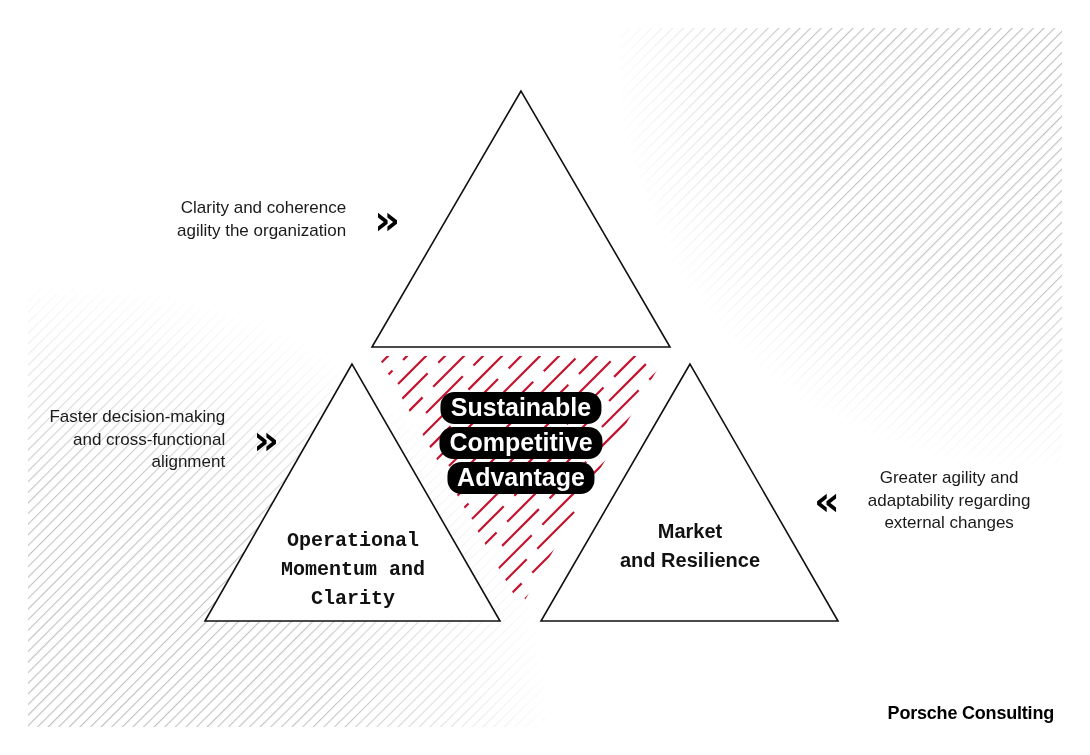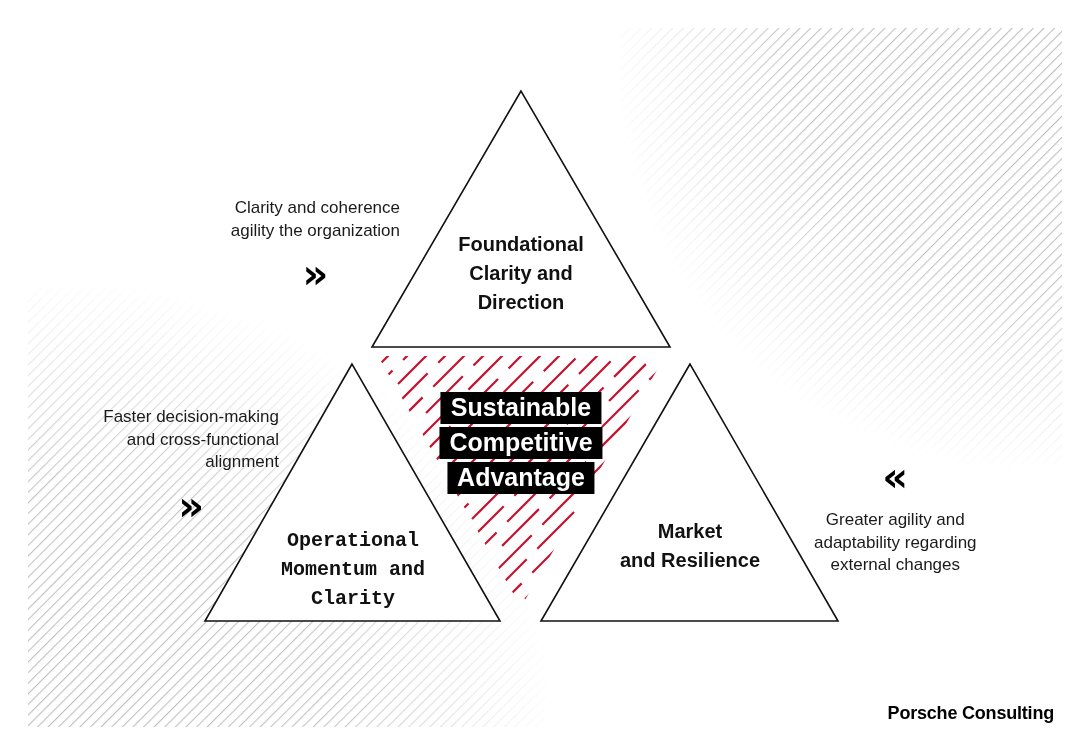--- a/index.html
+++ b/index.html
@@ -44,30 +44,30 @@
   }
   .center-line {
     display: block;
     background: var(--label-bg, #000000);
     color: var(--label-fg, #ffffff);
     font-weight: 700;
     font-size: 25px;
     line-height: 25px;
     padding: 3px 10px 4px 10px;
     white-space: nowrap;
+    border-radius: 14px;
   }
   .annot {
     position: absolute;
     display: flex;
     align-items: center;
-    gap: 22px;
+    gap: 28px;
     font-size: 17px;
     line-height: 22.5px;
     color: #1a1a1a;
-    flex-direction: column;
   }
   .annot-text span { display: block; white-space: nowrap; }
   .annot-text.align-right { text-align: right; }
   .annot-text.align-left { text-align: center; }
   .chevron {
     font-size: 40px;
     font-weight: 700;
     line-height: 20px;
     color: #000000;
     font-family: "DejaVu Sans", "Liberation Sans", sans-serif;
@@ -137,25 +137,20 @@
         <line x1="468" y1="618" x2="738" y2="348" stroke="#c51430" stroke-width="2.2" stroke-dasharray="52 15" stroke-dashoffset="36"></line>
         <line x1="487" y1="618" x2="757" y2="348" stroke="#c51430" stroke-width="2.2" stroke-dasharray="52 15" stroke-dashoffset="3"></line>
         <line x1="506" y1="618" x2="776" y2="348" stroke="#c51430" stroke-width="2.2" stroke-dasharray="52 15" stroke-dashoffset="40"></line>
       </g>
 
     <polygon class="tri-outline" points="521,91 372,347 670,347"></polygon>
     <polygon class="tri-outline" points="352,364 205,621 500,621"></polygon>
     <polygon class="tri-outline" points="690,364 541,621 838,621"></polygon>
   </svg>
 
-  <div class="tri-label" style="left:521px; top:230px;">
-    <span>Foundational</span>
-    <span>Clarity and</span>
-    <span>Direction</span>
-  </div>
   <div class="tri-label" style="left:353px; top:526px;font-family:Liberation Mono, monospace;">
     <span>Operational</span>
     <span>Momentum and</span>
     <span>Clarity</span>
   </div>
   <div class="tri-label" style="left:690px; top:517px;">
     <span>Market</span>
     <span>and Resilience</span>
   </div>
 

